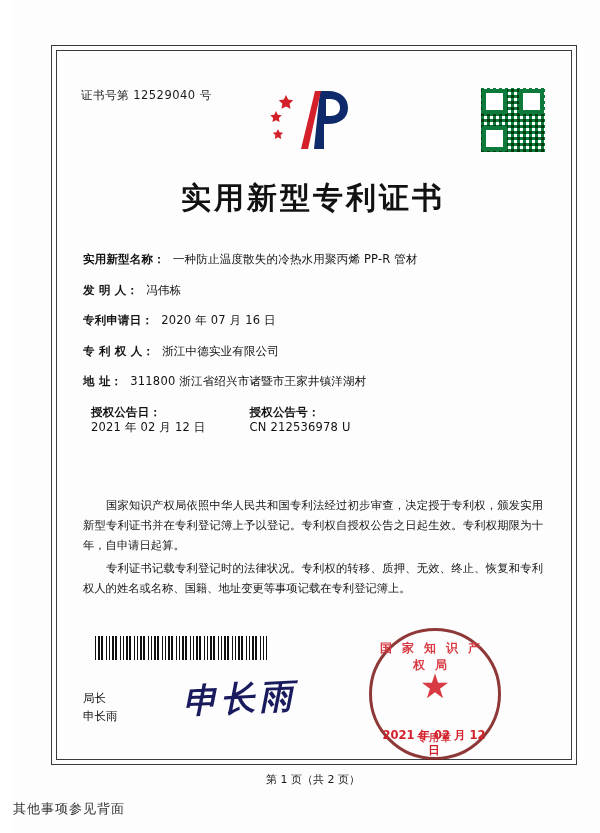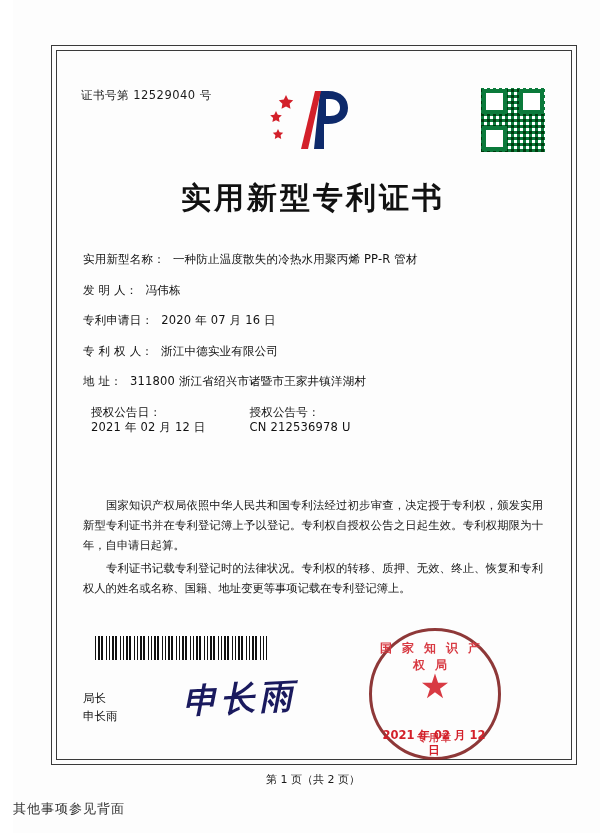--- a/index.html
+++ b/index.html
@@ -106,20 +106,21 @@
   .row {
     display: flex;
     align-items: baseline;
     margin-bottom: 15.5px;
     font-size: 11.5px;
     color: #121212;
   }
   .row .label {
     white-space: nowrap;
     letter-spacing: 0.2px;
+    font-weight: bold;
   }
   .row .value {
     margin-left: 8px;
     letter-spacing: 0.2px;
   }
   .row.split {
     justify-content: flex-start;
   }
   .row.split .half {
     display: flex;

